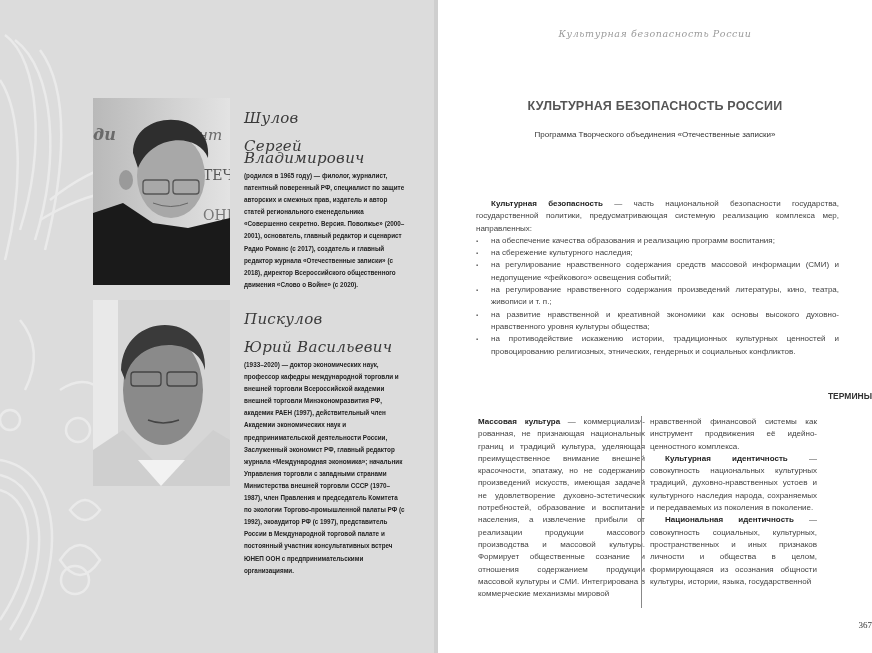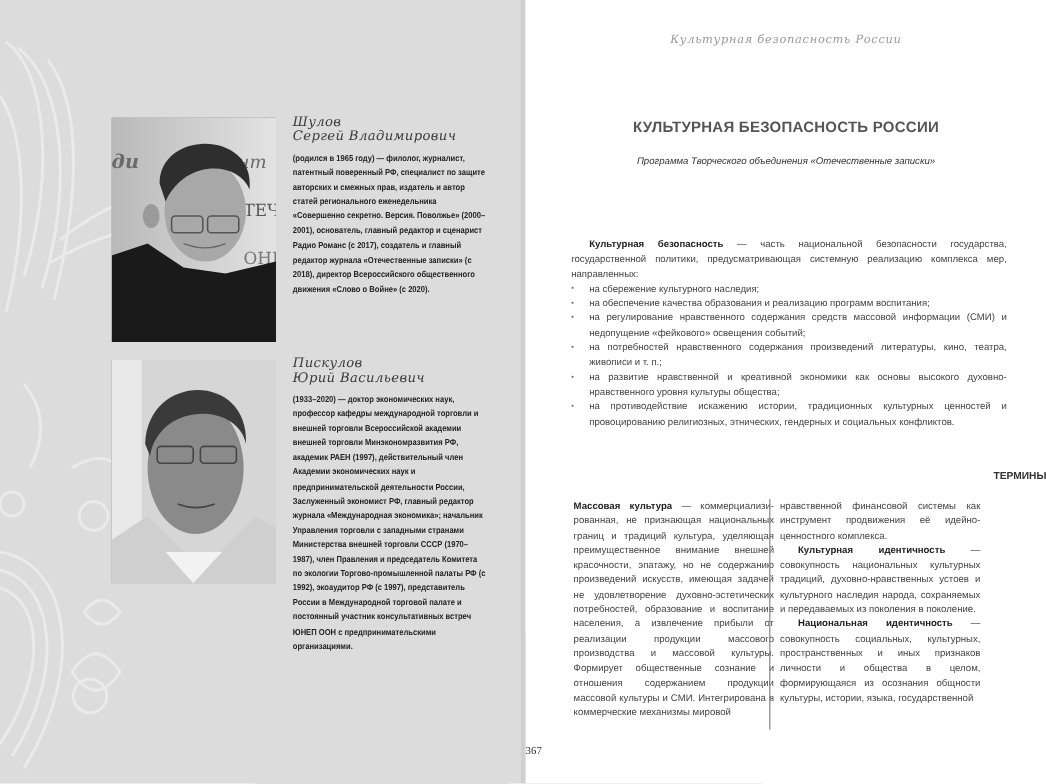--- a/index.html
+++ b/index.html
@@ -7,42 +7,42 @@
   .left-page { position:absolute; left:0; top:0; width:437px; height:653px; background:#dcdcdc; overflow:hidden; }
   .gutter { position:absolute; left:434px; top:0; width:4px; height:653px; background:#cfcfcf; }
   .right-page { position:absolute; left:438px; top:0; width:434px; height:527px; background:#fff; }
   .ornament { position:absolute; left:0; top:0; width:240px; height:653px; }
   .photo { position:absolute; left:93px; width:137px; overflow:hidden; background:#999;text-align:right; }
   .photo1 { top:98px; height:187px; }
   .photo2 { top:300px; height:186px; }
   .bio { position:absolute; left:244px; width:162px; color:#1e1e1e; }
   .bio1 { top:96px; }
   .bio2 { top:297px; }
-  .bio-name { font-family:"DejaVu Serif", serif; font-style:italic; font-size:11px; line-height:12px; color:#3a3a3a; letter-spacing:0.3px; }
+  .bio-name { font-family:"DejaVu Serif", serif; font-style:italic; font-size:15px; line-height:12px; color:#3a3a3a; letter-spacing:0.3px;margin-top:16px; }
   .bio-text { margin-top:6px; font-family:"Liberation Sans", sans-serif; font-weight:bold; font-size:7.2px; line-height:12.1px; transform:scaleX(0.88); transform-origin:left top; width:184px; color:#222; }
 
   .running-head { position:absolute; top:28px; left:0; width:434px; text-align:center; font-family:"DejaVu Serif", serif; font-style:italic; font-size:9.5px; color:#9a9a9a; letter-spacing:0.6px; }
   .title { position:absolute; top:99px; left:0; width:434px; text-align:center; font-weight:bold; font-size:12.5px; color:#555; letter-spacing:0.2px; }
-  .subtitle { position:absolute; top:130px; left:0; width:434px; text-align:center; font-style:italic; font-size:8px; color:#333; }
+  .subtitle { position:absolute; top:130px; left:0; width:434px; text-align:center; font-size:8px; color:#333; }
   .subtitle2 { position:absolute; top:148px; left:0; width:434px; text-align:center; font-weight:bold; font-size:8.2px; line-height:12px; color:#555; }
   .intro { position:absolute; top:198px; left:38px; width:363px; font-size:8px; line-height:12.3px; color:#444; text-align:justify; }
   .intro p { margin:0; text-indent:15px; }
   .intro b { color:#222; }
   .intro ul { margin:0; padding:0; list-style:none; }
   .intro li { position:relative; padding-left:15px; }
   .intro li::before { content:"▪"; position:absolute; left:0; top:0; font-size:6px; color:#666; }
   .terms-head { position:absolute; top:391px; left:0; width:434px; text-align:right; font-weight:bold; font-size:8.5px; color:#333; }
   .col { position:absolute; top:416px; width:167px; font-size:8px; line-height:12.3px; color:#444; text-align:justify; }
   .col1 { left:40px; }
   .col2 { left:212px; }
   .col-rule { position:absolute; left:203px; top:416px; width:1px; height:192px; background:#888; }
   .col p { margin:0; }
   .col p.ind { text-indent:15px; }
   .col b { color:#222; }
-  .page-num { position:absolute; top:620px; left:0; width:434px; text-align:left; font-family:"Liberation Serif", serif; font-size:9px; color:#333; }
+  .page-num { position:absolute; top:620px; left:0; width:434px; text-align:right; font-family:"Liberation Serif", serif; font-size:9px; color:#333; }
 </style>
 </head>
 <body>
 
 <div class="left-page">
   <svg class="ornament" viewBox="0 0 240 653">
     <g fill="none" stroke="#eaeaea" stroke-width="2.5">
       <path d="M5 35 C40 60, 45 150, 20 230"></path>
       <path d="M15 40 C55 70, 60 160, 35 240"></path>
       <path d="M40 50 C70 90, 65 170, 45 250"></path>
@@ -115,24 +115,24 @@
 <div class="gutter"></div>
 
 <div class="right-page">
   <div class="running-head">Культурная безопасность России</div>
   <div class="title">КУЛЬТУРНАЯ БЕЗОПАСНОСТЬ РОССИИ</div>
   <div class="subtitle">Программа Творческого объединения «Отечественные записки»</div>
 
   <div class="intro">
     <p><b>Культурная безопасность</b><span> — часть национальной безопасности государства, государственной политики, предусматривающая системную реализацию комплекса мер, направленных:</span></p>
     <ul>
+      <li>на обеспечение качества образования и реализацию программ воспитания;</li>
       <li>на сбережение культурного наследия;</li>
-      <li>на обеспечение качества образования и реализацию программ воспитания;</li>
       <li>на регулирование нравственного содержания средств массовой информации (СМИ) и недопущение «фейкового» освещения событий;</li>
-      <li>на потребностей нравственного содержания произведений литературы, кино, театра, живописи и т. п.;</li>
+      <li>на регулирование нравственного содержания произведений литературы, кино, театра, живописи и т. п.;</li>
       <li>на развитие нравственной и креативной экономики как основы высокого духовно-нравственного уровня культуры общества;</li>
       <li>на противодействие искажению истории, традиционных культурных ценностей и провоцированию религиозных, этнических, гендерных и социальных конфликтов.</li>
     </ul>
   </div>
 
   <div class="terms-head">ТЕРМИНЫ</div>
 
   <div class="col col1">
     <p><b>Массовая культура</b><span> — коммерциализи-</span> <span>рованная, не признающая национальных границ и традиций культура, уделяющая преимущественное внимание внешней красочности, эпатажу, но не содержанию произведений искусств, имеющая задачей не удовлетворение духовно-эстетических потребностей, образование и воспитание населения, а извлечение прибыли от реализации продукции массового производства и массовой культуры. Формирует общественные сознание и отношения содержанием продукции массовой культуры и СМИ. Интегрирована в коммерческие механизмы мировой</span></p>
   </div>

